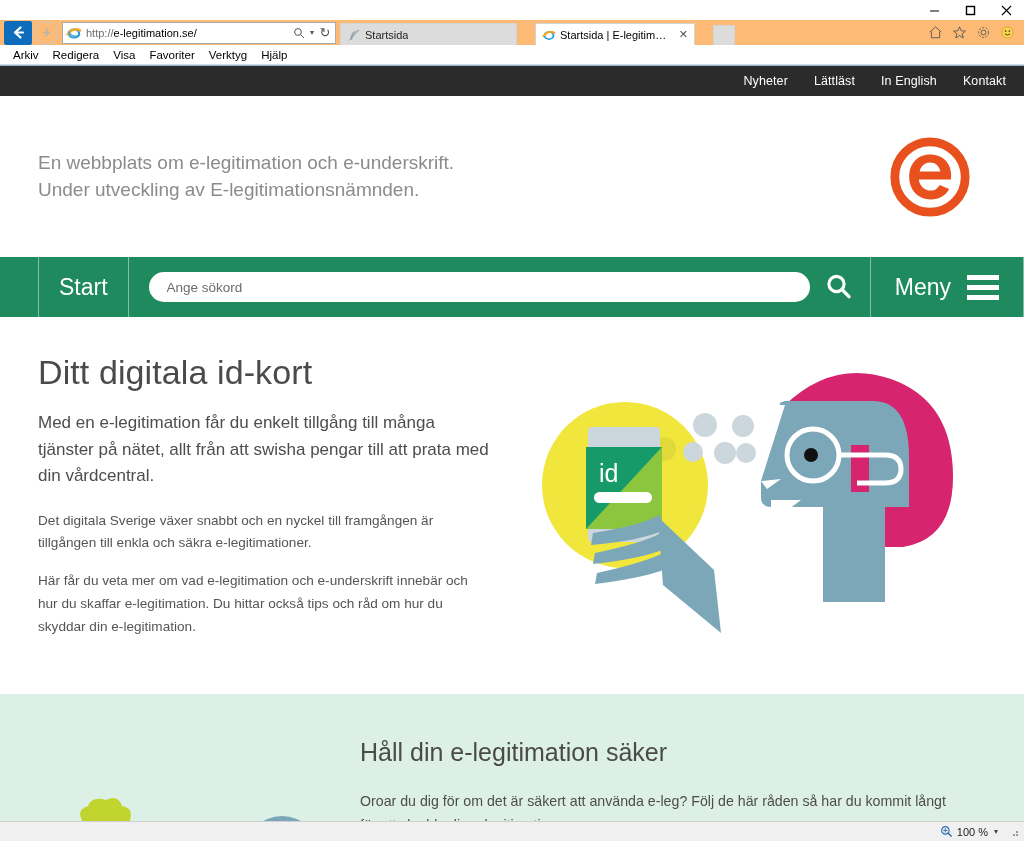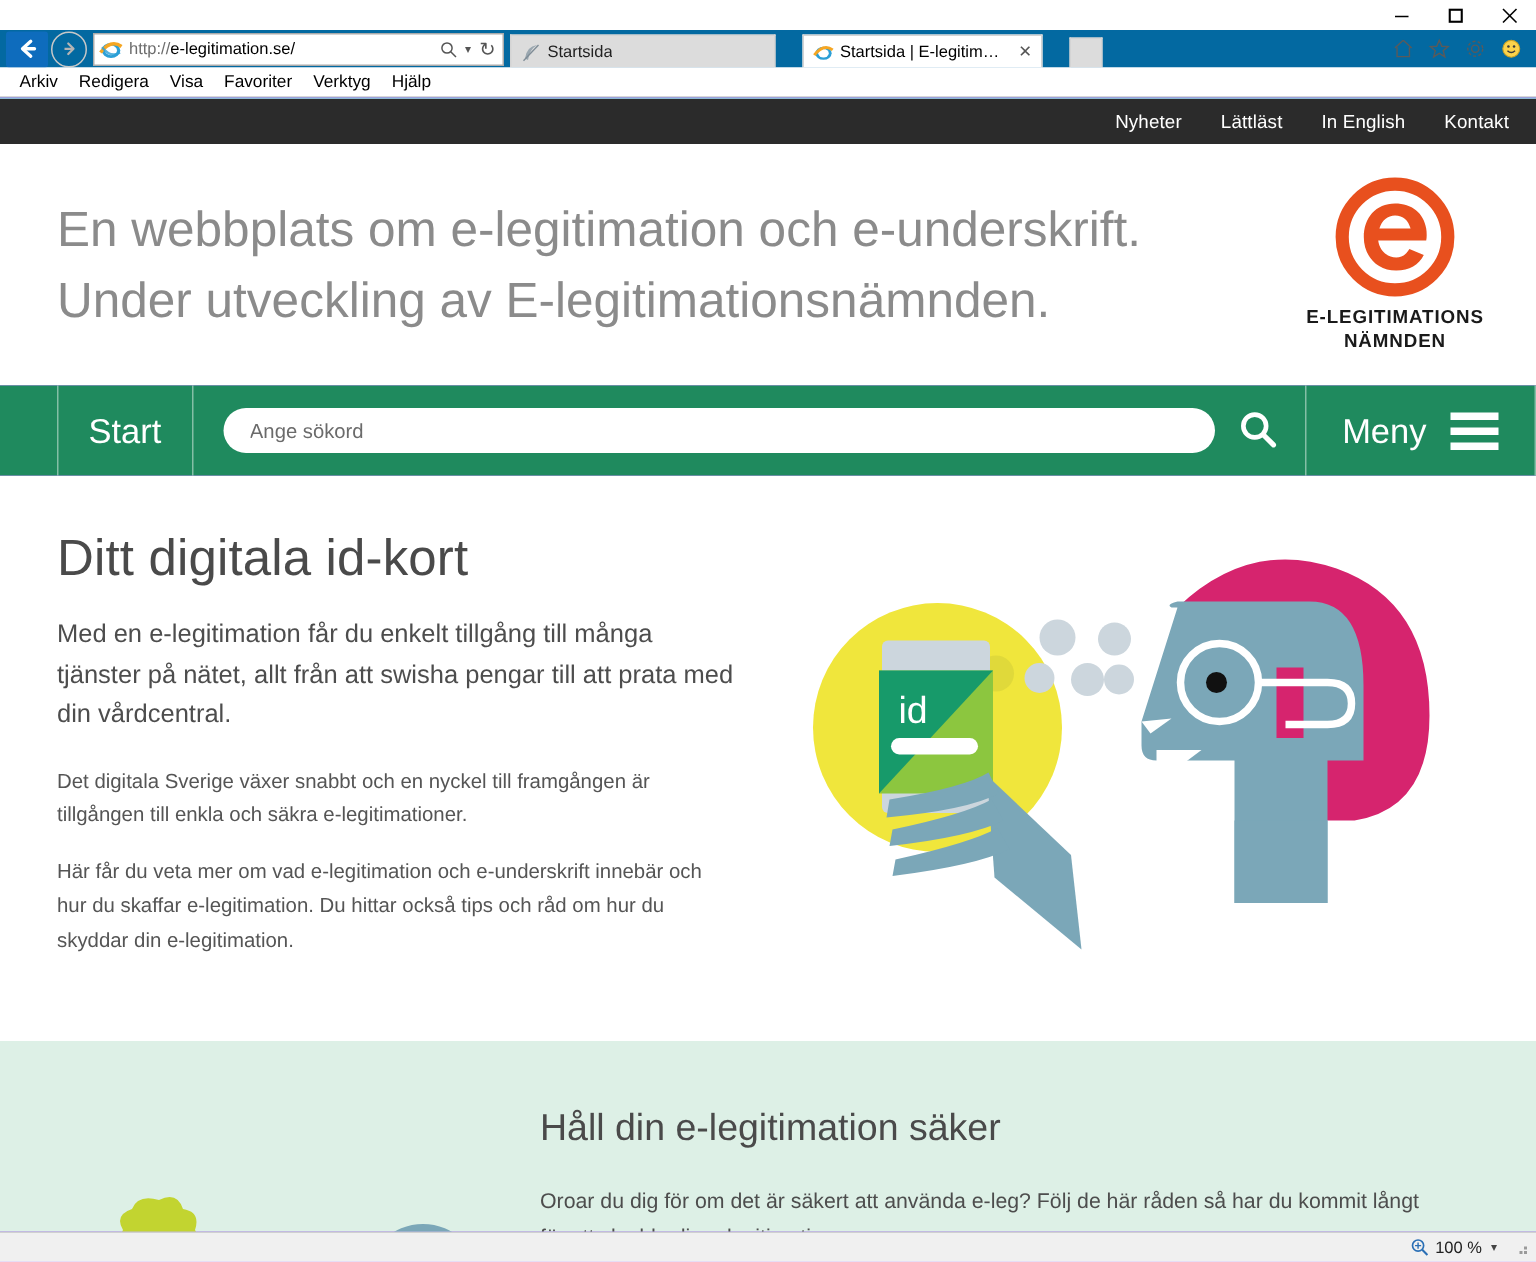--- a/index.html
+++ b/index.html
@@ -28,21 +28,21 @@
   }
   .wbtn {
     width: 36px; height: 20px;
     display: flex; align-items: center; justify-content: center;
     font-size: 11px; color: #000; line-height: 1;
   }
 
   
   .navrow {
     height: 25px;
-    background: #0369a1;
+    background: #fdba74;
     display: flex;
     align-items: center;
     flex: none;
     padding-left: 4px;
   }
   .backbtn {
     width: 28px; height: 24px;
     background: #0e6cbd;
     border-radius: 2px;
     display: flex; align-items: center; justify-content: center;
@@ -145,21 +145,21 @@
     color: #000;
     padding: 0 7px;
     line-height: 18px;
   }
 
   
   #viewport {
     flex: 1;
     position: relative;
     overflow: hidden;
-    background: #6d28d9;
+    background: #7f1d1d;
     border-top: 1px solid #8bb7d6;
   }
   #page {
     position: absolute;
     top: 0; left: 0;
     width: 1024px;
   }
 
   .topbar {
     background: #2b2b2b;
@@ -179,21 +179,21 @@
 
   .hero {
     background: #ffffff;
     height: 161px;
     display: flex;
     align-items: center;
     justify-content: space-between;
     padding: 0 18px 0 38px;
   }
   .hero-text {
-    font-size: 33px;
+    font-size: 19px;
     line-height: 1.42;
     color: #8b8b8b;
     font-weight: 300;
   }
 
   
   .logo { display: flex; flex-direction: column; align-items: center; width: 152px; }
   .logo-mark { width: 80px; height: 80px; }
   .logo-txt {
     margin-top: 6px;
@@ -477,24 +477,20 @@
       <div class="hero">
         <div class="hero-text">
           <div>En webbplats om e-legitimation och e-underskrift.</div>
           <div>Under utveckling av E-legitimationsnämnden.</div>
         </div>
         <div class="logo">
           <svg class="logo-mark" viewBox="0 0 100 100">
             <circle cx="50" cy="50" r="44" fill="none" stroke="#e8501e" stroke-width="11"></circle>
             <path d="M50 22 C34 22 24 34 24 50 C24 66 35 78 51 78 C62 78 70 73 74 65 L62 60 C59 65 56 67 51 67 C43 67 37 61 36 53 L76 53 C76.6 50 76.5 46 76 43 C74 30 64 22 50 22 Z M37 43 C39 36 44 32 50 32 C57 32 61 36 63 43 Z" fill="#e8501e"></path>
           </svg>
-          <div class="logo-txt">
-            <div>E-LEGITIMATIONS</div>
-            <div>NÄMNDEN</div>
-          </div>
         </div>
       </div>
 
       <div class="greenbar">
         <a class="start-link" href="#">Start</a>
         <div class="searchwrap">
           <input class="searchinput" type="text" placeholder="Ange sökord" style="">
           <button class="searchbtn">
             <svg width="30" height="30" viewBox="0 0 30 30">
               <circle cx="12.5" cy="12" r="7.6" fill="none" stroke="#fff" stroke-width="3.1"></circle>

